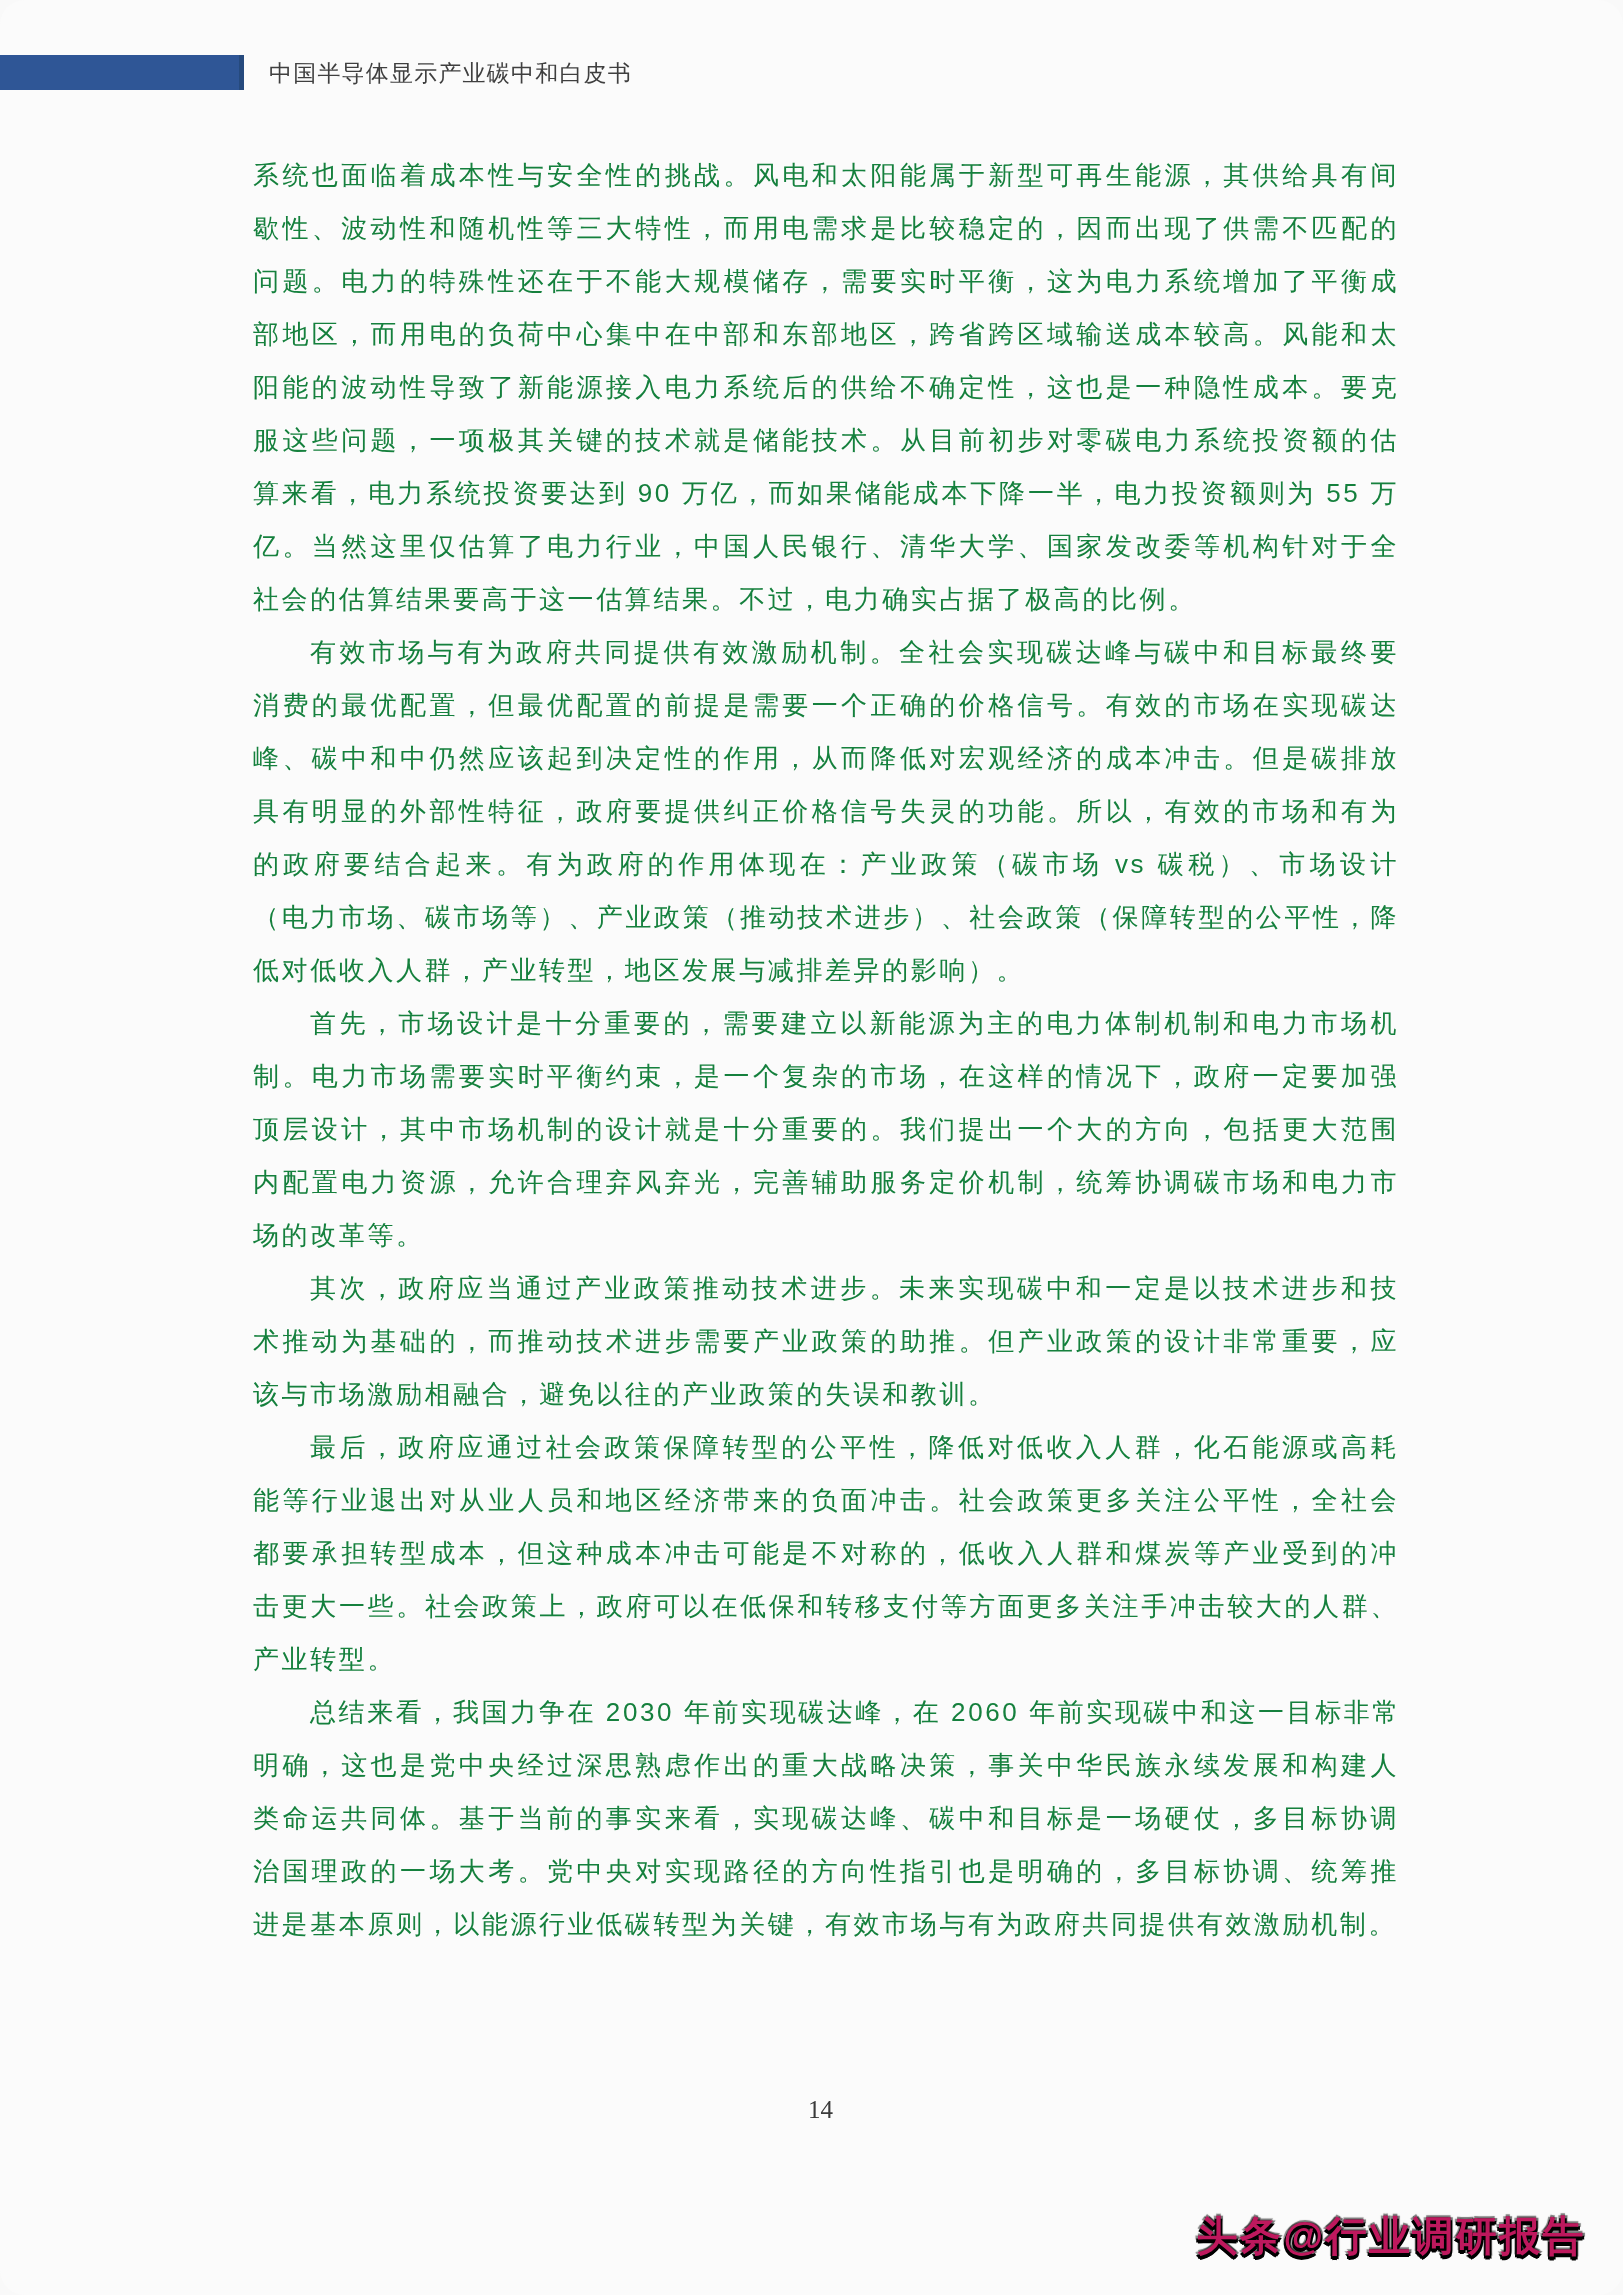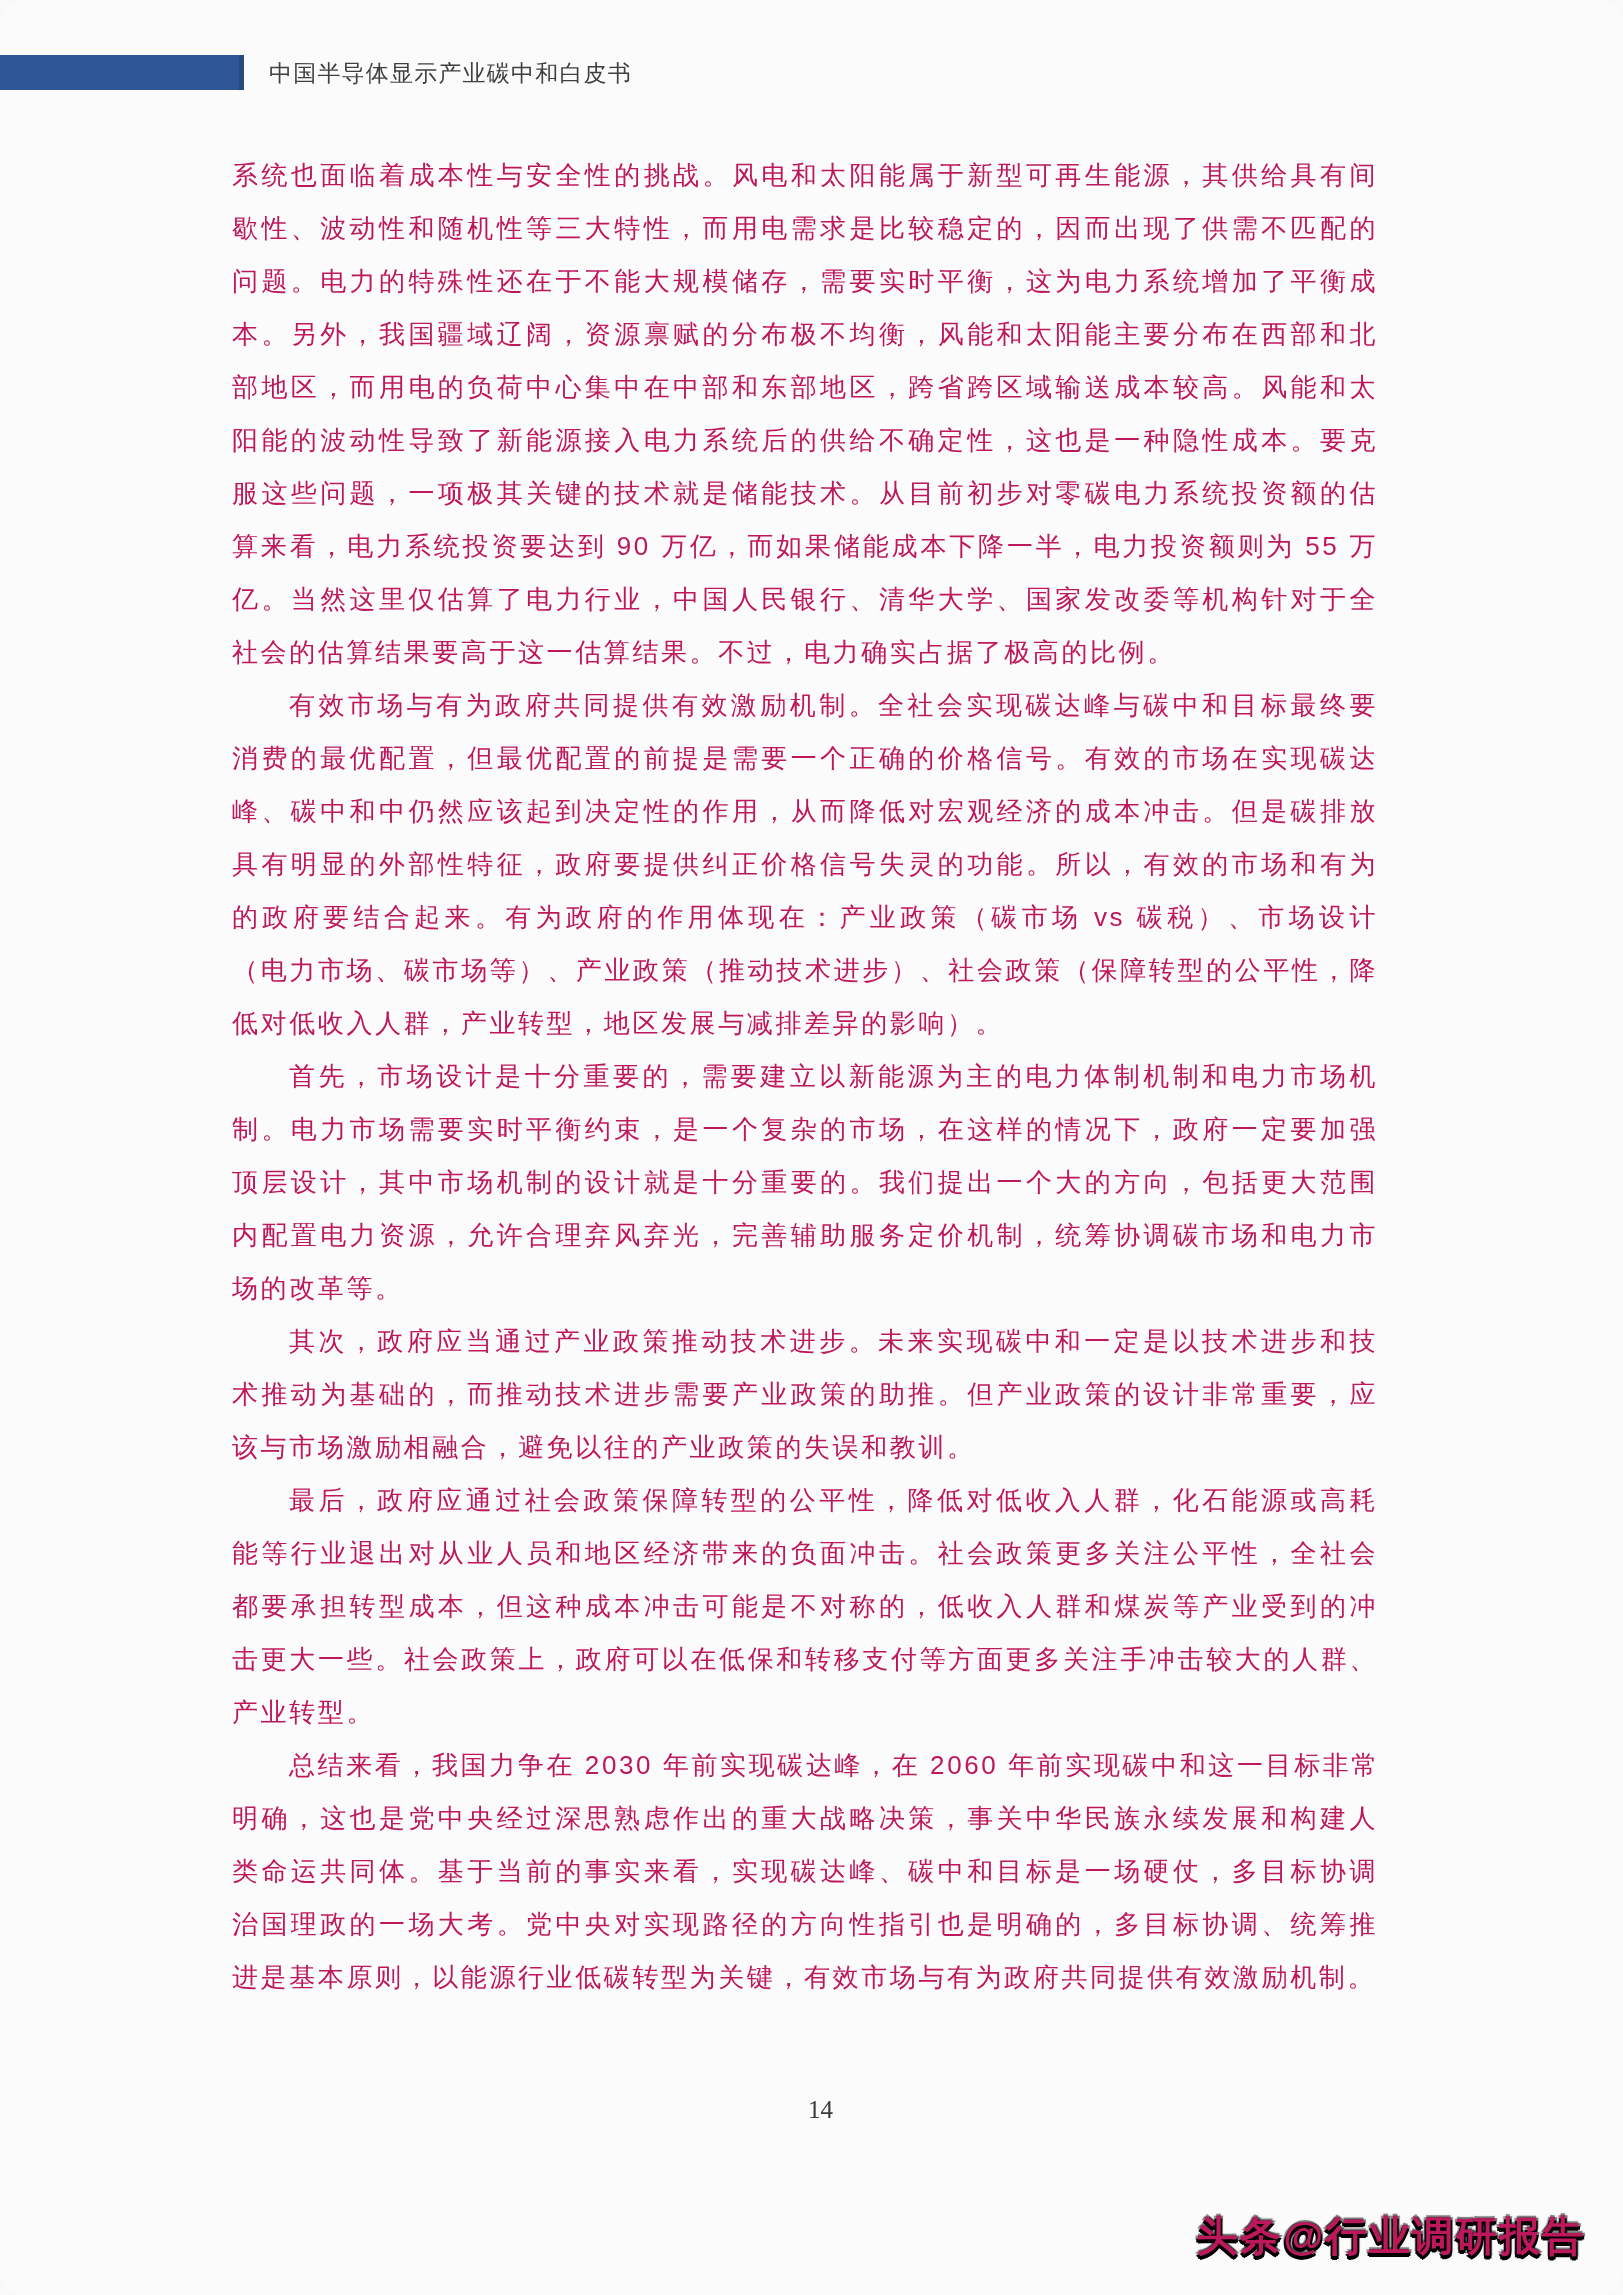--- a/index.html
+++ b/index.html
@@ -39,24 +39,24 @@
     height: 32px;
     line-height: 32px;
     font-size: 23px;
     letter-spacing: 1.2px;
     color: #3f3f3f;
     white-space: nowrap;
   }
   
   .doc-body {
     position: absolute;
-    left: 232px;
+    left: 253px;
     top: 149px;
     width: 1146px;
-    color: #be185d;
+    color: #15803d;
   }
   .line {
     height: 53px;
     line-height: 53px;
     font-size: 26px;
     letter-spacing: 2.6px;
     text-align: justify;
     text-align-last: justify;
     white-space: nowrap;
   }
@@ -103,21 +103,20 @@
 <div class="page">
 
   <div class="accent-bar"></div>
 
   <div class="header-title">中国半导体显示产业碳中和白皮书</div>
 
   <div class="doc-body">
       <div class="line">系统也面临着成本性与安全性的挑战。风电和太阳能属于新型可再生能源，其供给具有间</div>
       <div class="line">歇性、波动性和随机性等三大特性，而用电需求是比较稳定的，因而出现了供需不匹配的</div>
       <div class="line">问题。电力的特殊性还在于不能大规模储存，需要实时平衡，这为电力系统增加了平衡成</div>
-      <div class="line">本。另外，我国疆域辽阔，资源禀赋的分布极不均衡，风能和太阳能主要分布在西部和北</div>
       <div class="line">部地区，而用电的负荷中心集中在中部和东部地区，跨省跨区域输送成本较高。风能和太</div>
       <div class="line">阳能的波动性导致了新能源接入电力系统后的供给不确定性，这也是一种隐性成本。要克</div>
       <div class="line">服这些问题，一项极其关键的技术就是储能技术。从目前初步对零碳电力系统投资额的估</div>
       <div class="line">算来看，电力系统投资要达到 90 万亿，而如果储能成本下降一半，电力投资额则为 55 万</div>
       <div class="line">亿。当然这里仅估算了电力行业，中国人民银行、清华大学、国家发改委等机构针对于全</div>
       <div class="line plast">社会的估算结果要高于这一估算结果。不过，电力确实占据了极高的比例。</div>
       <div class="line first">有效市场与有为政府共同提供有效激励机制。全社会实现碳达峰与碳中和目标最终要</div>
       <div class="line">消费的最优配置，但最优配置的前提是需要一个正确的价格信号。有效的市场在实现碳达</div>
       <div class="line">峰、碳中和中仍然应该起到决定性的作用，从而降低对宏观经济的成本冲击。但是碳排放</div>
       <div class="line">具有明显的外部性特征，政府要提供纠正价格信号失灵的功能。所以，有效的市场和有为</div>

